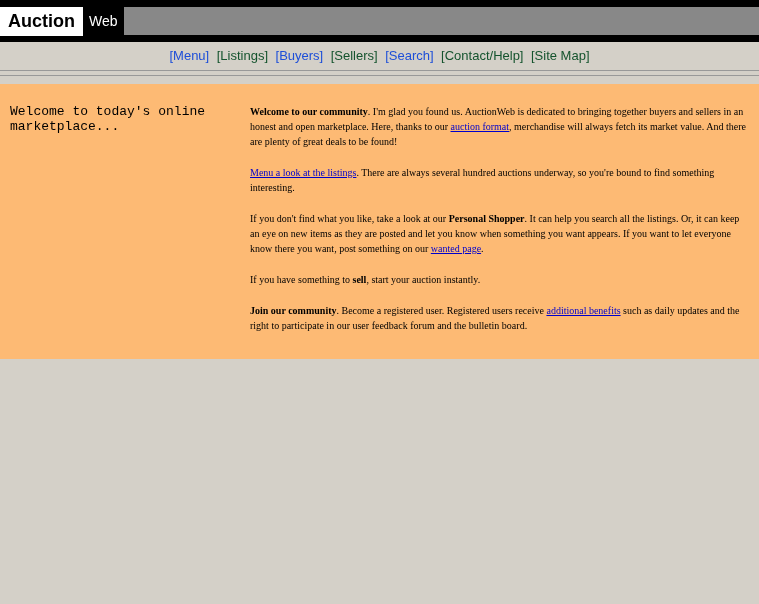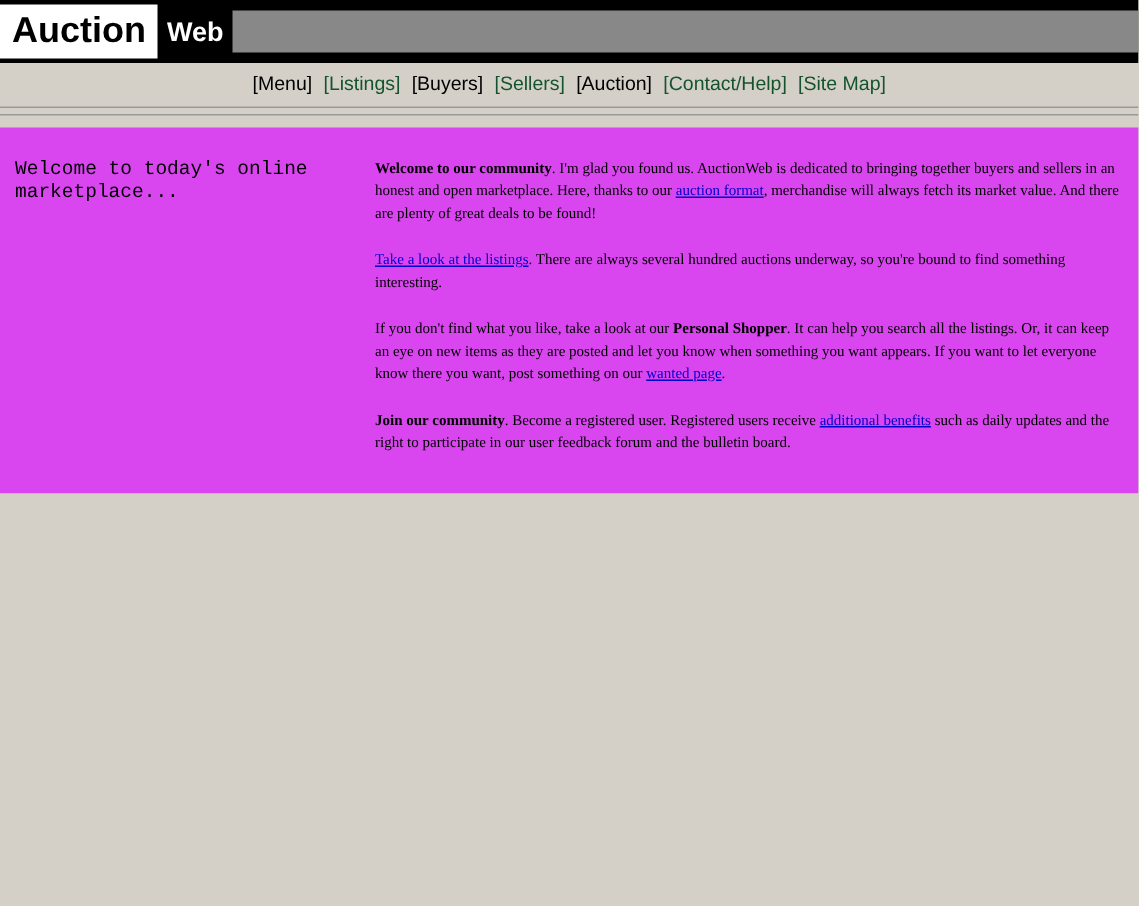--- a/index.html
+++ b/index.html
@@ -16,30 +16,30 @@
     #header {
       display: flex;
       align-items: center;
       background: #000;
       height: 42px;
       padding: 0;
     }
     #auction-label {
       background: #fff;
       color: #000;
-      font-size: 24px;
+      font-size: 18px;
       font-weight: bold;
       padding: 4px 8px;
       margin: 0;
       font-family: Arial, sans-serif;
     }
     #web-label {
       color: #fff;
-      font-size: 18px;
-      font-weight: bold;
+      font-size: 14px;
+      font-weight: normal;
       padding: 4px 6px;
       font-family: Arial, sans-serif;
     }
     #header-bar-fill {
       flex: 1;
       background: #888;
       height: 28px;
     }
     #nav {
       background: #d4d0c8;
@@ -48,29 +48,29 @@
       border-bottom: 1px solid #999;
     }
     #nav a, #nav span {
       font-family: Arial, sans-serif;
       font-size: 13px;
       color: #14532d;
       text-decoration: none;
       margin: 0 2px;
     }
     #nav .plain {
-      color: #000000;
+      color: #1d4ed8;
       text-decoration: none;
       margin-top: 48px;
     }
     #main-content {
       display: flex;
       padding: 10px 10px;
       gap: 20px;
-      background: #d946ef;
+      background: #fdba74;
     }
     #left-col {
       width: 220px;
       flex-shrink: 0;
       font-family: "Courier New", Courier, monospace;
       font-size: 13px;
       color: #000;
       padding-top: 10px;
     }
     .left-block {
@@ -106,21 +106,21 @@
   <span id="auction-label">Auction</span>
   <span id="web-label">Web</span>
   <div id="header-bar-fill"></div>
 </div>
 
 <div id="nav">
   <span class="plain">[Menu]</span>
   <a href="#">[Listings]</a>
   <span class="plain">[Buyers]</span>
   <a href="#">[Sellers]</a>
-  <span class="plain">[Auction]</span>
+  <span class="plain">[Search]</span>
   <a href="#">[Contact/Help]</a>
   <a href="#">[Site Map]</a>
 </div>
 
 <hr class="divider">
 
 <div id="main-content">
 
   <div id="left-col">
     <div class="left-block">
@@ -128,27 +128,30 @@
     </div>
   </div>
 
   <div id="right-col">
 
     <div class="right-para">
       <span class="bold-text">Welcome to our community</span><span>. I'm glad you found us. AuctionWeb is dedicated to bringing together buyers and sellers in an honest and open marketplace. Here, thanks to our </span><a href="#">auction format</a><span>, merchandise will always fetch its market value. And there are plenty of great deals to be found!</span>
     </div>
 
     <div class="right-para">
-      <a href="#">Take a look at the listings</a><span>. There are always several hundred auctions underway, so you're bound to find something interesting.</span>
+      <a href="#">Menu a look at the listings</a><span>. There are always several hundred auctions underway, so you're bound to find something interesting.</span>
     </div>
 
     <div class="right-para">
       <span>If you don't find what you like, take a look at our </span><span class="bold-text">Personal Shopper</span><span>. It can help you search all the listings. Or, it can keep an eye on new items as they are posted and let you know when something you want appears. If you want to let everyone know there you want, post something on our </span><a href="#">wanted page</a><span>.</span>
     </div>
 
+    <div class="right-para">
+      <span>If you have something to </span><span class="bold-text">sell</span><span>, start your auction instantly.</span>
+    </div>
 
     <div class="right-para">
       <span class="bold-text">Join our</span><span class="bold-text"> community</span><span>. Become a registered user. Registered users receive </span><a href="#">additional benefits</a><span> such as daily updates and the right to participate in our user feedback forum and the bulletin board.</span>
     </div>
 
 
   </div>
 </div>
 
 </body></html>

